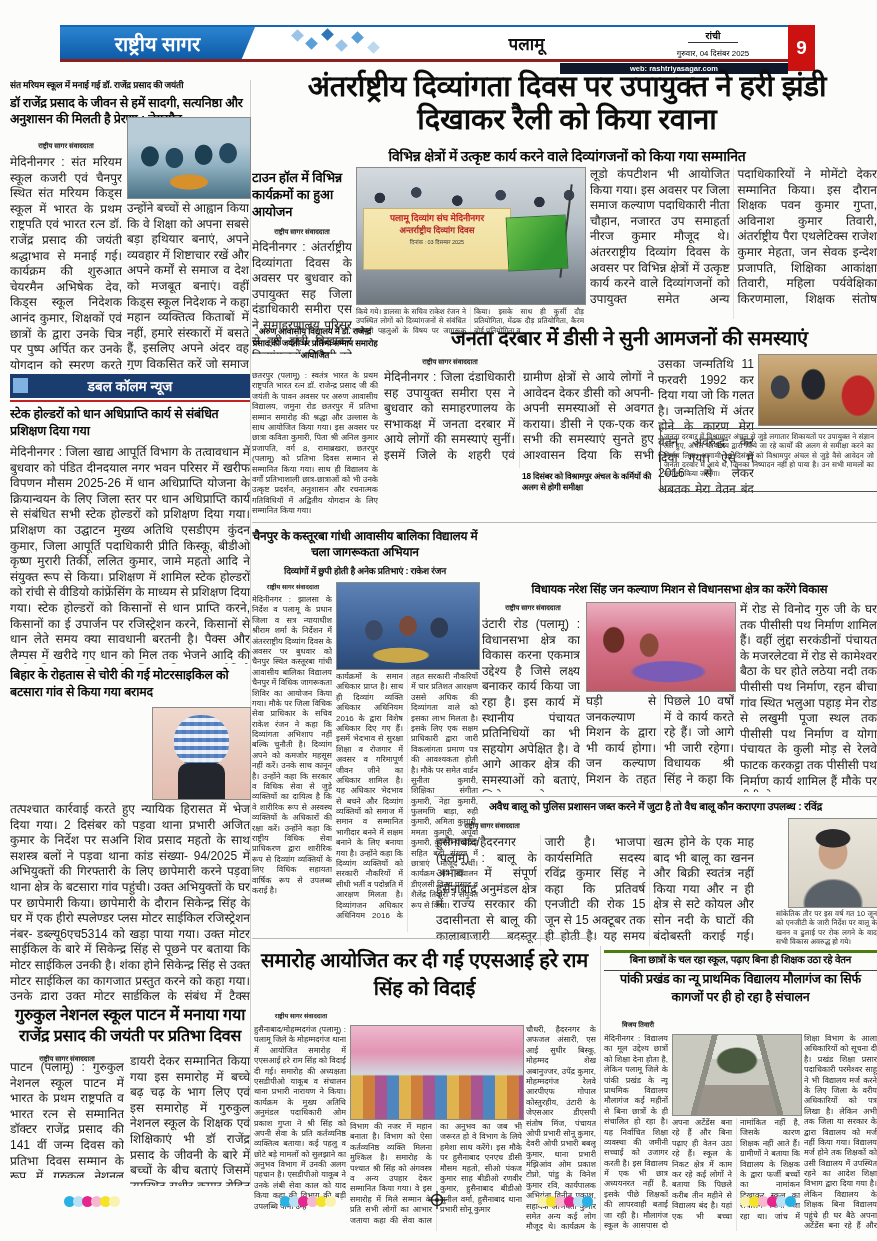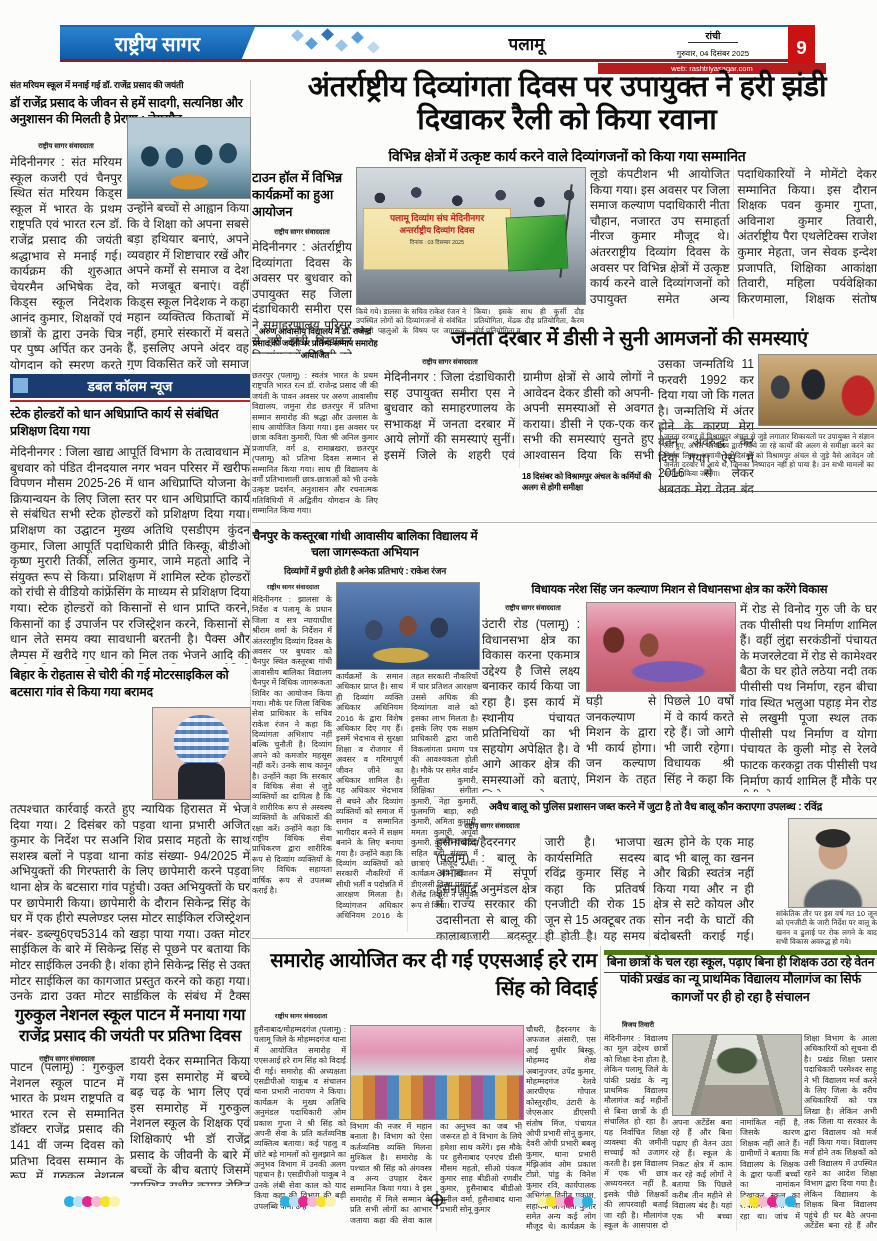--- a/index.html
+++ b/index.html
@@ -17,21 +17,21 @@
   .vrule{background:#cfcfca;}
   
   .band{display:flex;align-items:stretch;border-top:2px solid #1766b5;border-bottom:2px solid #1766b5;background:#fff;}
   .logo-sec{width:195px;background:linear-gradient(180deg,#2b84d0,#0d5aa6);color:#fff;display:flex;align-items:center;justify-content:center;font-size:20px;font-weight:bold;clip-path:polygon(0 0,100% 0,93% 100%,0 100%);}
   .decor-sec{width:130px;position:relative;background:#fff;}
   .mid-sec{flex:1;display:flex;align-items:center;justify-content:center;font-size:17px;font-weight:bold;color:#111;background:#fff;}
   .date-sec{width:150px;background:#fff;display:flex;flex-direction:column;align-items:center;justify-content:center;}
   .date-city{font-size:9.5px;font-weight:bold;border-bottom:1px solid #333;padding:0 18px;}
   .date-line{font-size:7.8px;margin-top:5px;}
   .page-box{background:#cc1111;color:#fff;font-size:19px;font-weight:bold;display:flex;align-items:center;justify-content:center;}
-  .web-bar{background:#b91c1c;color:#fff;font-size:7.5px;font-weight:normal;display:flex;align-items:center;justify-content:center;margin-left:38px;}
+  .web-bar{background:#0f172a;color:#fff;font-size:7.5px;font-weight:bold;display:flex;align-items:center;justify-content:center;}
   .dmd{position:absolute;width:9px;height:9px;transform:rotate(45deg);}
   
   .sec-hdr{background:#1b3c6e;color:#fff;font-size:13.5px;font-weight:bold;display:flex;align-items:center;justify-content:center;position:relative;}
   .sec-hdr .sq{position:absolute;left:3px;top:4px;width:15px;height:15px;background:#7fb2e0;}
   
   .banner{position:absolute;left:6px;top:40px;width:148px;height:62px;background:linear-gradient(180deg,#f5e8b2,#eedc9a);border:1px solid #c8b070;padding:4px 3px 0;box-sizing:border-box;}
   .bl1{color:#c42020;font-weight:bold;font-size:9px;text-align:center;line-height:1.3;}
   .bl2{color:#b32525;font-weight:bold;font-size:8.5px;text-align:center;line-height:1.3;}
   .bl3{color:#333;font-size:5.5px;text-align:center;margin-top:2px;}
   .flag{position:absolute;left:150px;top:48px;width:58px;height:52px;background:linear-gradient(130deg,#6cc24a,#2f9330 70%);transform:rotate(-3deg);border:1px solid #2a7a28;}
@@ -182,31 +182,31 @@
   <div class="abs byline" style="left:440px;top:821px;width:104px;">राष्ट्रीय सागर संवाददाता</div>
   <div class="abs body-txt cols3" style="left:436px;top:835px;width:318px;height:111px;">हुसैनाबाद/हैदरनगर (पलामू) : बालू के अभाव में संपूर्ण हुसैनाबाद अनुमंडल क्षेत्र में राज्य सरकार की उदासीनता से बालू की कालाबाजारी बदस्तूर जारी है। भाजपा कार्यसमिति सदस्य रविंद्र कुमार सिंह ने कहा कि प्रतिवर्ष एनजीटी की रोक 15 जून से 15 अक्टूबर तक ही होती है। यह समय खत्म होने के एक माह बाद भी बालू का खनन और बिक्री स्वतंत्र नहीं किया गया और न ही क्षेत्र से सटे कोयल और सोन नदी के घाटों की बंदोबस्ती कराई गई। जिससे आज भी बालू की समुचित भंडार रहने के बावजूद आमलोगों को न्यूनतम तीन हजार रुपए प्रति ट्रैक्टर बालू चोरी छिपे ही खरीदना पड़ रहा है। इससे गरीब निजी व सरकारी भवनों के निर्माण में गति आने के आसार भी नहीं बढ़े हैं। इसी वर्ष 15 मई तक हैदरनगर प्रखंड के परता पंचायत के उटारी फजल खुर्द गांव स्थित सोन नदी में बालू घाट से बालू का उठाव भी किया गया था। इसके लिये पंचायत प्रतिनिधि और स्थानीय प्रशासन की संयुक्त बैठक में सभी पंचायत के लिए दर का निर्धारण भी किया गया। पर बालू का उठाव और ढुलाई दो महीने नहीं किया गया तो इसका दर निर्धारण भी ठंडे बस्ते में पड़ा रह गया है। उन्होंने कहा कि इस घाट से प्रति ट्रैक्टर सौ रुपये पेनाल्टी का भुगतान झंडे को करना होता था।</div>
   <div class="abs photo" style="left:788px;top:818px;width:88px;height:88px;background:
       radial-gradient(30px 16px at 50% 22%, #2b2b2b 55%, transparent 60%),
       radial-gradient(23px 27px at 50% 38%, #caa287 60%, transparent 65%),
       radial-gradient(46px 38px at 50% 96%, #5a6168 60%, transparent 66%),
       linear-gradient(180deg,#e9e5db,#d8d2c6);"></div>
   <div class="abs caption" style="left:776px;top:909px;width:101px;height:38px;">सांकेतिक तौर पर इस वर्ष गत 10 जून को एनजीटी के जारी निर्देश पर बालू के खनन व ढुलाई पर रोक लगने के बाद सभी विकास अवरुद्ध हो गये।</div>
 
   <div class="abs hrule" style="left:252px;top:938px;width:345px;height:1px;"></div>
-  <div class="abs hl ctr" style="left:252px;top:946px;width:345px;height:60px;font-size:20px;line-height:1.4;text-align:right;">समारोह आयोजित कर दी गई एएसआई हरे राम सिंह को विदाई</div>
+  <div class="abs hl ctr" style="left:252px;top:946px;width:345px;height:60px;font-size:20px;line-height:1.4;">समारोह आयोजित कर दी गई एएसआई हरे राम सिंह को विदाई</div>
   <div class="abs byline" style="left:256px;top:1011px;width:90px;font-size:6.4px;">राष्ट्रीय सागर संवाददाता</div>
   <div class="abs body-txt" style="left:254px;top:1025px;width:92px;height:206px;font-size:8px;">हुसैनाबाद/मोहम्मदगंज (पलामू) : पलामू जिले के मोहम्मदगंज थाना में आयोजित समारोह में एएसआई हरे राम सिंह को विदाई दी गई। समारोह की अध्यक्षता एसडीपीओ याकूब व संचालन थाना प्रभारी नारायण ने किया। कार्यक्रम के मुख्य अतिथि अनुमंडल पदाधिकारी ओम प्रकाश गुप्ता ने श्री सिंह को अपनी सेवा के प्रति कर्तव्यनिष्ठ व्यक्तित्व बताया। कई पहलु व छोटे बड़े मामलों को सुलझाने का अनुभव विभाग में उनकी अलग पहचान है। एसडीपीओ याकूब ने उनके लंबी सेवा काल को याद किया कहा की विभाग की बड़ी उपलब्धि पाना उन्हें</div>
   <div class="abs photo" style="left:350px;top:1025px;width:172px;height:93px;background-image:
       linear-gradient(180deg,#eeb7cc 0,#e394b4 28%,#d2d7de 52%,rgba(210,215,222,0) 54%),
       repeating-linear-gradient(90deg,#e0b34f 0 12px,#cf7f3c 12px 24px,#a85592 24px 36px,#4f86c0 36px 48px);"></div>
   <div class="abs body-txt cols2" style="left:350px;top:1122px;width:172px;height:109px;font-size:8px;">विभाग की नजर में महान बनाता है। विभाग को ऐसा कर्तव्यनिष्ठ व्यक्ति मिलना मुश्किल है। समारोह के पश्चात श्री सिंह को अंगवस्त्र व अन्य उपहार देकर सम्मानित किया गया। वे इस समारोह में मिले सम्मान के प्रति सभी लोगों का आभार जताया कहा की सेवा काल का अनुभव का जब भी जरूरत हो वे विभाग के लिये हमेशा साथ करेंगे। इस मौके पर हुसैनाबाद एनएच डीसी मौसम महतो, सीओ पंकज कुमार साह बीडीओ रणवीर कुमार, हुसैनाबाद बीडीओ सुनील वर्मा, हुसैनाबाद थाना प्रभारी सोनू कुमार</div>
   <div class="abs body-txt" style="left:526px;top:1025px;width:70px;height:206px;font-size:8px;">चौधरी, हैदरनगर के अफजल अंसारी, एस आई सुधीर बिस्कू, मोहम्मद शेख अबानुज्जर, उपेंद्र कुमार, मोहम्मदगंज रेलवे आरपीएफ गोपाल कोस्तुरहीय, उंटारी के जेएसआर डीएसपी संतोष मिंज, पंचायत ओपी प्रभारी सोनू कुमार, देवरी ओपी प्रभारी बबलू कुमार, थाना प्रभारी मंझिआंव ओम प्रकाश टोप्नो, पांडु के विनेश कुमार रवि, कार्यपालक अभियंता विनीत प्रकाश, सहायक अभियंता कुमार समेत अन्य कई लोग मौजूद थे। कार्यक्रम के समापन के साथ आयोजित वनभोज में सभी लोग शामिल थे।</div>
 
   <div class="abs vrule" style="left:600px;top:946px;width:1px;height:285px;"></div>
-  <div class="abs hl ctr" style="left:604px;top:950px;width:273px;height:15px;font-size:12px;border-top:5px solid #4d7c0f;border-bottom:1px solid #444;padding:1px 0;">बिना छात्रों के चल रहा स्कूल, पढ़ाए बिना ही शिक्षक उठा रहे वेतन</div>
+  <div class="abs hl ctr" style="left:604px;top:950px;width:273px;height:15px;font-size:10px;border-top:3px solid #4d7c0f;border-bottom:1px solid #444;padding:1px 0;">बिना छात्रों के चल रहा स्कूल, पढ़ाए बिना ही शिक्षक उठा रहे वेतन</div>
   <div class="abs hl ctr" style="left:604px;top:971px;width:273px;height:44px;font-size:12.5px;line-height:1.4;">पांकी प्रखंड का न्यू प्राथमिक विद्यालय मौलागंज का सिर्फ कागजों पर ही हो रहा है संचालन</div>
   <div class="abs byline" style="left:606px;top:1020px;width:64px;">विजय तिवारी</div>
   <div class="abs body-txt" style="left:604px;top:1034px;width:64px;height:197px;font-size:8px;">मेदिनीनगर : विद्यालय का मूल उद्देश्य छात्रों को शिक्षा देना होता है, लेकिन पलामू जिले के पांकी प्रखंड के न्यू प्राथमिक विद्यालय मौलागंज कई महीनों से बिना छात्रों के ही संचालित हो रहा है। यह निर्वाचित शिक्षा व्यवस्था की जमीनी सच्चाई को उजागर करती है। इस विद्यालय में एक भी छात्र अध्ययनरत नहीं है, इसके पीछे शिक्षकों की लापरवाही बताई जा रही है। मौलागंज स्कूल के आसपास दो - तीन घर ही हैं। उन घरों का बच्चा दूसरे विद्यालय में पढ़ते हैं। स्कूल के सटे ही विद्यालय के सहयोगी शिक्षक का मकान है। जबकि विद्यालय के प्रभारी प्रधानाध्यापक अशोक कुमार शर्मा का घर स्कूल से करीब 1 किलोमीटर दूर तेतरई में है। दोनों शिक्षक घर पर बैठे</div>
   <div class="abs photo" style="left:672px;top:1034px;width:128px;height:80px;background:
       linear-gradient(105deg,#c9c9c0 0 26%, #8f8f85 26% 30%, transparent 30%),
       linear-gradient(255deg,#c2c2b8 0 26%, #8a8a80 26% 30%, transparent 30%),
       radial-gradient(34px 22px at 50% 32%, #4a5a40 55%, transparent 62%),
       linear-gradient(180deg,#e4e4de 0 30%,#c9c9c0 30% 62%,#9a948a 62% 100%);"></div>
   <div class="abs body-txt cols2" style="left:672px;top:1118px;width:128px;height:113px;font-size:8px;">अपना अटेंडेंस बना रहे हैं और बिना पढ़ाए ही वेतन उठा रहे हैं। स्कूल के निकट क्षेत्र में काम कर रहे कई लोगों ने बताया कि पिछले करीब तीन महीने से विद्यालय बंद है। यहां एक भी बच्चा नामांकित नहीं है, जिसके कारण शिक्षक नहीं आते हैं। ग्रामीणों ने बताया कि विद्यालय के शिक्षक के द्वारा फर्जी बच्चों का नामांकन दिखाकर स्कूल का संचालन किया जा रहा था। जांच में फर्जीवाड़ा उजागर होने के बाद स्कूल को मर्ज करने के लिए ग्रामीणों ने पलामू उपायुक्त समेत</div>
   <div class="abs body-txt" style="left:804px;top:1034px;width:73px;height:197px;font-size:8px;">शिक्षा विभाग के आला अधिकारियों को सूचना दी है। प्रखंड शिक्षा प्रसार पदाधिकारी परमेश्वर साहू ने भी विद्यालय मर्ज करने के लिए जिला के वरीय अधिकारियों को पत्र लिखा है। लेकिन अभी तक जिला या सरकार के द्वारा विद्यालय को मर्ज नहीं किया गया। विद्यालय मर्ज होने तक शिक्षकों को उसी विद्यालय में उपस्थित रहने का आदेश शिक्षा विभाग द्वारा दिया गया है। लेकिन विद्यालय के शिक्षक बिना विद्यालय पहुंचे ही घर बैठे अपना अटेंडेंस बना रहे हैं और वेतन उठा रहे हैं। विद्यालय के शिक्षकों के द्वारा बच्चों को रोकने और गुणवत्तापूर्ण शिक्षा देने की दिशा में कोई प्रयास नहीं हो रहा है।</div>

